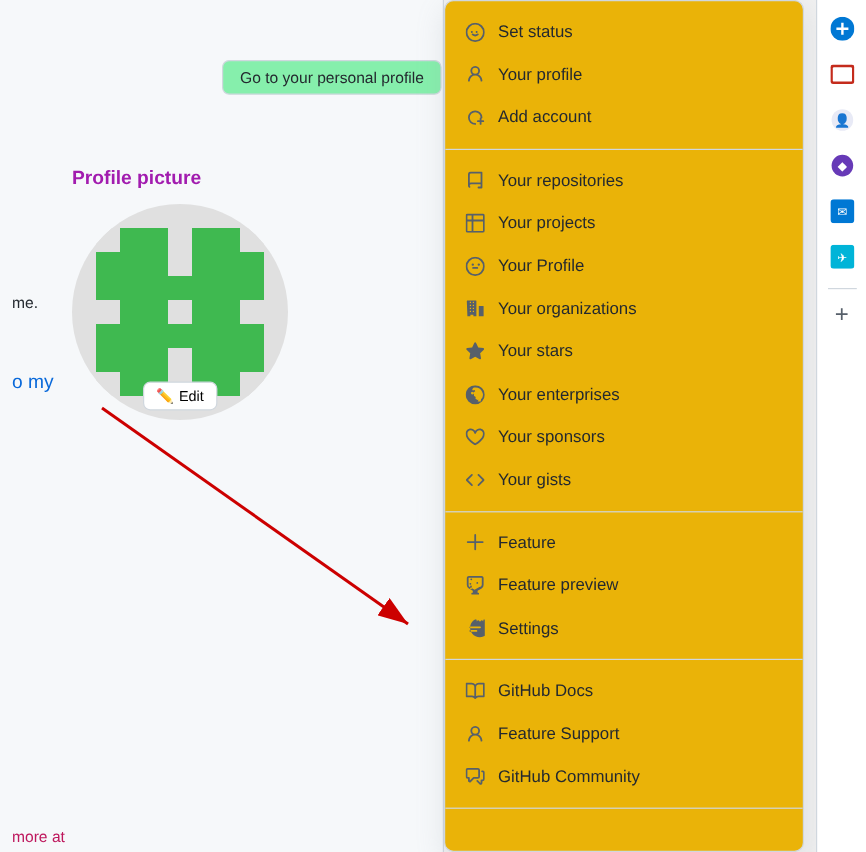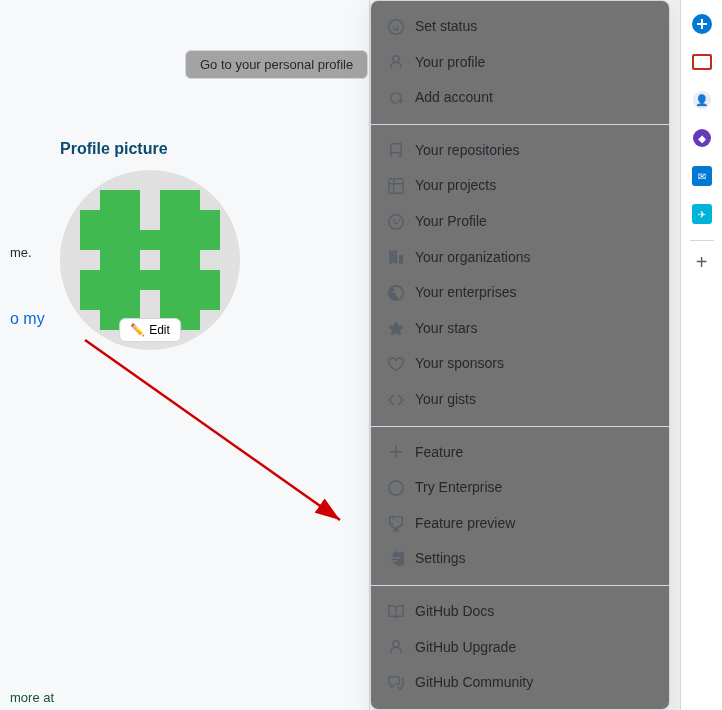--- a/index.html
+++ b/index.html
@@ -25,21 +25,21 @@
 
     
     .profile-area {
       position: absolute;
       top: 140px;
       left: 60px;
     }
     .profile-picture-label {
       font-size: 16px;
       font-weight: 600;
-      color: #0c4a6e;
+      color: #a21caf;
       margin-bottom: 12px;
     }
     .avatar-circle {
       width: 180px;
       height: 180px;
       border-radius: 50%;
       background: #e0e0e0;
       display: flex;
       align-items: center;
       justify-content: center;
@@ -61,21 +61,21 @@
       align-items: center;
       gap: 4px;
       white-space: nowrap;
     }
 
     
     .go-profile-btn {
       position: absolute;
       top: 50px;
       left: 185px;
-      background: #a3a3a3;
+      background: #86efac;
       border: 1px solid #d0d7de;
       border-radius: 6px;
       padding: 6px 14px;
       font-size: 13px;
       cursor: pointer;
       color: #24292f;
     }
 
     
     .left-text-me {
@@ -89,41 +89,41 @@
       position: absolute;
       top: 310px;
       left: 10px;
       color: #0969da;
       font-size: 16px;
     }
     .left-text-more {
       position: absolute;
       bottom: 5px;
       left: 10px;
-      color: #14532d;
+      color: #be185d;
       font-size: 13px;
     }
 
     
     .arrow-overlay {
       position: absolute;
       top: 0; left: 0;
       width: 370px;
       height: 710px;
       pointer-events: none;
     }
 
     
     .dropdown {
       position: absolute;
       top: 0;
       left: 370px;
       width: 300px;
       height: 710px;
-      background: #737373;
+      background: #eab308;
       border: 1px solid #d0d7de;
       border-radius: 8px;
       box-shadow: 0 8px 24px rgba(140,149,159,0.2);
       overflow-y: auto;
       padding: 8px 0;
     }
     .menu-item {
       display: flex;
       align-items: center;
       gap: 10px;
@@ -301,38 +301,38 @@
       <svg width="16" height="16" viewBox="0 0 16 16" fill="currentColor">
           <path d="M1.5 14.25c0 .138.112.25.25.25H4v-1.25h2.5v1.25h2.25a.25.25 0 0 0 .25-.25V1.75a.25.25 0 0 0-.25-.25h-7.5a.25.25 0 0 0-.25.25ZM14.25 6H11v8.5h3.75a.25.25 0 0 0 .25-.25V6.25a.25.25 0 0 0-.25-.25ZM3.75 2.5h.5a.25.25 0 0 1 .25.25v.5a.25.25 0 0 1-.25.25h-.5a.25.25 0 0 1-.25-.25v-.5a.25.25 0 0 1 .25-.25Zm0 2.5h.5a.25.25 0 0 1 .25.25v.5a.25.25 0 0 1-.25.25h-.5a.25.25 0 0 1-.25-.25v-.5a.25.25 0 0 1 .25-.25Zm0 2.5h.5a.25.25 0 0 1 .25.25v.5a.25.25 0 0 1-.25.25h-.5a.25.25 0 0 1-.25-.25v-.5a.25.25 0 0 1 .25-.25Zm0 2.5h.5a.25.25 0 0 1 .25.25v.5a.25.25 0 0 1-.25.25h-.5a.25.25 0 0 1-.25-.25v-.5a.25.25 0 0 1 .25-.25Zm2.5-7.5h.5a.25.25 0 0 1 .25.25v.5a.25.25 0 0 1-.25.25h-.5a.25.25 0 0 1-.25-.25v-.5a.25.25 0 0 1 .25-.25Zm0 2.5h.5a.25.25 0 0 1 .25.25v.5a.25.25 0 0 1-.25.25h-.5a.25.25 0 0 1-.25-.25v-.5a.25.25 0 0 1 .25-.25Zm0 2.5h.5a.25.25 0 0 1 .25.25v.5a.25.25 0 0 1-.25.25h-.5a.25.25 0 0 1-.25-.25v-.5a.25.25 0 0 1 .25-.25Zm0 2.5h.5a.25.25 0 0 1 .25.25v.5a.25.25 0 0 1-.25.25h-.5a.25.25 0 0 1-.25-.25v-.5a.25.25 0 0 1 .25-.25Z"></path>
         </svg>
     </span>
     <span>Your organizations</span>
   </div>
 
   <div class="menu-item">
     <span class="icon">
       <svg width="16" height="16" viewBox="0 0 16 16" fill="currentColor">
+          <path d="M8 .25a.75.75 0 0 1 .673.418l1.882 3.815 4.21.612a.75.75 0 0 1 .416 1.279l-3.046 2.97.719 4.192a.751.751 0 0 1-1.088.791L8 12.347l-3.766 1.98a.75.75 0 0 1-1.088-.79l.72-4.194L.818 6.374a.75.75 0 0 1 .416-1.28l4.21-.611L7.327.668A.75.75 0 0 1 8 .25Z"></path>
+        </svg>
+    </span>
+    <span>Your stars</span>
+  </div>
+
+  <div class="menu-item">
+    <span class="icon">
+      <svg width="16" height="16" viewBox="0 0 16 16" fill="currentColor">
           <path d="M8 0a8 8 0 1 1 0 16A8 8 0 0 1 8 0ZM5.78 8.75a9.64 9.64 0 0 0 1.963 4.713C8.938 13.35 9.41 14 8 14c-3.309 0-6-2.692-6-6a6 6 0 0 1 .246-1.75Zm7.314 2.935A6 6 0 0 0 8 2c-.625 0-1.225.136-1.763.375L5.5 3.5l.5 1 1.5-.5.5 1L6.5 6 5.5 5.5l-1 .5v1l1 1 1-1 .5 1L7 9l1 .5.5 1L8 11l1 .5.5 1 1-.5v1l-.5.5h2.5l.594-2.815Z"></path>
         </svg>
     </span>
     <span>Your enterprises</span>
   </div>
 
   <div class="menu-item">
     <span class="icon">
       <svg width="16" height="16" viewBox="0 0 16 16" fill="currentColor">
-          <path d="M8 .25a.75.75 0 0 1 .673.418l1.882 3.815 4.21.612a.75.75 0 0 1 .416 1.279l-3.046 2.97.719 4.192a.751.751 0 0 1-1.088.791L8 12.347l-3.766 1.98a.75.75 0 0 1-1.088-.79l.72-4.194L.818 6.374a.75.75 0 0 1 .416-1.28l4.21-.611L7.327.668A.75.75 0 0 1 8 .25Z"></path>
-        </svg>
-    </span>
-    <span>Your stars</span>
-  </div>
-
-  <div class="menu-item">
-    <span class="icon">
-      <svg width="16" height="16" viewBox="0 0 16 16" fill="currentColor">
           <path d="m8 14.25.345.666a.75.75 0 0 1-.69 0l-.008-.004-.018-.01a7.152 7.152 0 0 1-.31-.17 22.055 22.055 0 0 1-3.434-2.414C2.045 10.731 0 8.35 0 5.5 0 2.836 2.086 1 4.25 1 5.797 1 7.153 1.802 8 3.02 8.847 1.802 10.203 1 11.75 1 13.914 1 16 2.836 16 5.5c0 2.85-2.045 5.231-3.885 6.818a22.066 22.066 0 0 1-3.744 2.584l-.018.01-.006.003-.002.001ZM4.25 2.5c-1.336 0-2.75 1.164-2.75 3 0 2.15 1.58 4.144 3.365 5.682A20.58 20.58 0 0 0 8 13.393a20.58 20.58 0 0 0 3.135-2.211C12.92 9.644 14.5 7.65 14.5 5.5c0-1.836-1.414-3-2.75-3-1.373 0-2.609.986-3.029 2.456a.749.749 0 0 1-1.442 0C6.859 3.486 5.623 2.5 4.25 2.5Z"></path>
         </svg>
     </span>
     <span>Your sponsors</span>
   </div>
 
   <div class="menu-item">
     <span class="icon">
       <svg width="16" height="16" viewBox="0 0 16 16" fill="currentColor">
           <path d="m11.28 3.22 4.25 4.25a.75.75 0 0 1 0 1.06l-4.25 4.25a.749.749 0 0 1-1.275-.326.749.749 0 0 1 .215-.734L13.94 8l-3.72-3.72a.749.749 0 0 1 .326-1.275.749.749 0 0 1 .734.215Zm-6.56 0a.751.751 0 0 1 1.042.018.751.751 0 0 1 .018 1.042L2.06 8l3.72 3.72a.749.749 0 0 1-.326 1.275.749.749 0 0 1-.734-.215L.47 8.53a.75.75 0 0 1 0-1.06Z"></path>
@@ -345,28 +345,20 @@
 
   <div class="menu-item">
     <span class="icon">
       <svg width="16" height="16" viewBox="0 0 16 16" fill="currentColor">
           <path d="M8.75 1.75a.75.75 0 0 0-1.5 0V7H1.75a.75.75 0 0 0 0 1.5H7.25v5.25a.75.75 0 0 0 1.5 0V8.5h5.5a.75.75 0 0 0 0-1.5h-5.5V1.75Z"></path>
         </svg>
     </span>
     <span>Feature</span>
   </div>
 
-  <div class="menu-item">
-    <span class="icon">
-      <svg width="16" height="16" viewBox="0 0 16 16" fill="currentColor">
-          <path d="M8 0a8 8 0 1 1 0 16A8 8 0 0 1 8 0ZM1.5 8a6.5 6.5 0 1 0 13 0 6.5 6.5 0 0 0-13 0Z"></path>
-        </svg>
-    </span>
-    <span>Try Enterprise</span>
-  </div>
 
   <div class="menu-item">
     <span class="icon">
       <svg width="16" height="16" viewBox="0 0 16 16" fill="currentColor">
           <path d="M5.5 2.75a.75.75 0 1 1-1.5 0 .75.75 0 0 1 1.5 0Zm-1.5 4.5a.75.75 0 1 0 0-1.5.75.75 0 0 0 0 1.5Zm1.25 1.5a.75.75 0 1 1-1.5 0 .75.75 0 0 1 1.5 0ZM4.5 11a.75.75 0 1 0 0-1.5.75.75 0 0 0 0 1.5Zm6-5.25a.75.75 0 1 1-1.5 0 .75.75 0 0 1 1.5 0ZM1 7.5V1.75C1 .784 1.784 0 2.75 0h10.5C14.216 0 15 .784 15 1.75V7.5a3.5 3.5 0 0 1-1.662 2.974L10 12.39V14h.5a.75.75 0 0 1 0 1.5h-5a.75.75 0 0 1 0-1.5H6v-1.61L2.662 10.474A3.5 3.5 0 0 1 1 7.5ZM2.75 1.5a.25.25 0 0 0-.25.25V7.5c0 .705.386 1.357 1.002 1.701l3.998 2.283 3.998-2.283A1.999 1.999 0 0 0 13.5 7.5V1.75a.25.25 0 0 0-.25-.25Z"></path>
         </svg>
     </span>
     <span>Feature preview</span>
   </div>
 
@@ -389,21 +381,21 @@
     </span>
     <span>GitHub Docs</span>
   </div>
 
   <div class="menu-item">
     <span class="icon">
       <svg width="16" height="16" viewBox="0 0 16 16" fill="currentColor">
           <path d="M10.561 8.073a6.005 6.005 0 0 1 3.432 5.142.75.75 0 1 1-1.498.07 4.5 4.5 0 0 0-8.99 0 .75.75 0 0 1-1.498-.07 6.004 6.004 0 0 1 3.431-5.142 3.999 3.999 0 1 1 5.123 0ZM10.5 5a2.5 2.5 0 1 0-5 0 2.5 2.5 0 0 0 5 0Z"></path>
         </svg>
     </span>
-    <span>GitHub Upgrade</span>
+    <span>Feature Support</span>
   </div>
 
   <div class="menu-item">
     <span class="icon">
       <svg width="16" height="16" viewBox="0 0 16 16" fill="currentColor">
           <path d="M1.75 1h8.5c.966 0 1.75.784 1.75 1.75v5.5A1.75 1.75 0 0 1 10.25 10H7.061l-2.574 2.573A1.458 1.458 0 0 1 2 11.543V10h-.25A1.75 1.75 0 0 1 0 8.25v-5.5C0 1.784.784 1 1.75 1ZM1.5 2.75v5.5c0 .138.112.25.25.25h1a.75.75 0 0 1 .75.75v2.19l2.72-2.72a.749.749 0 0 1 .53-.22h3.5a.25.25 0 0 0 .25-.25v-5.5a.25.25 0 0 0-.25-.25h-8.5a.25.25 0 0 0-.25.25Zm13 2a.25.25 0 0 0-.25-.25h-.5a.75.75 0 0 1 0-1.5h.5c.966 0 1.75.784 1.75 1.75v5.5A1.75 1.75 0 0 1 14.25 12H14v1.543a1.458 1.458 0 0 1-2.487 1.03L9.22 12.28a.749.749 0 0 1 .326-1.275.749.749 0 0 1 .734.215l2.22 2.22v-2.19a.75.75 0 0 1 .75-.75h1a.25.25 0 0 0 .25-.25Z"></path>
         </svg>
     </span>
     <span>GitHub Community</span>
   </div>

